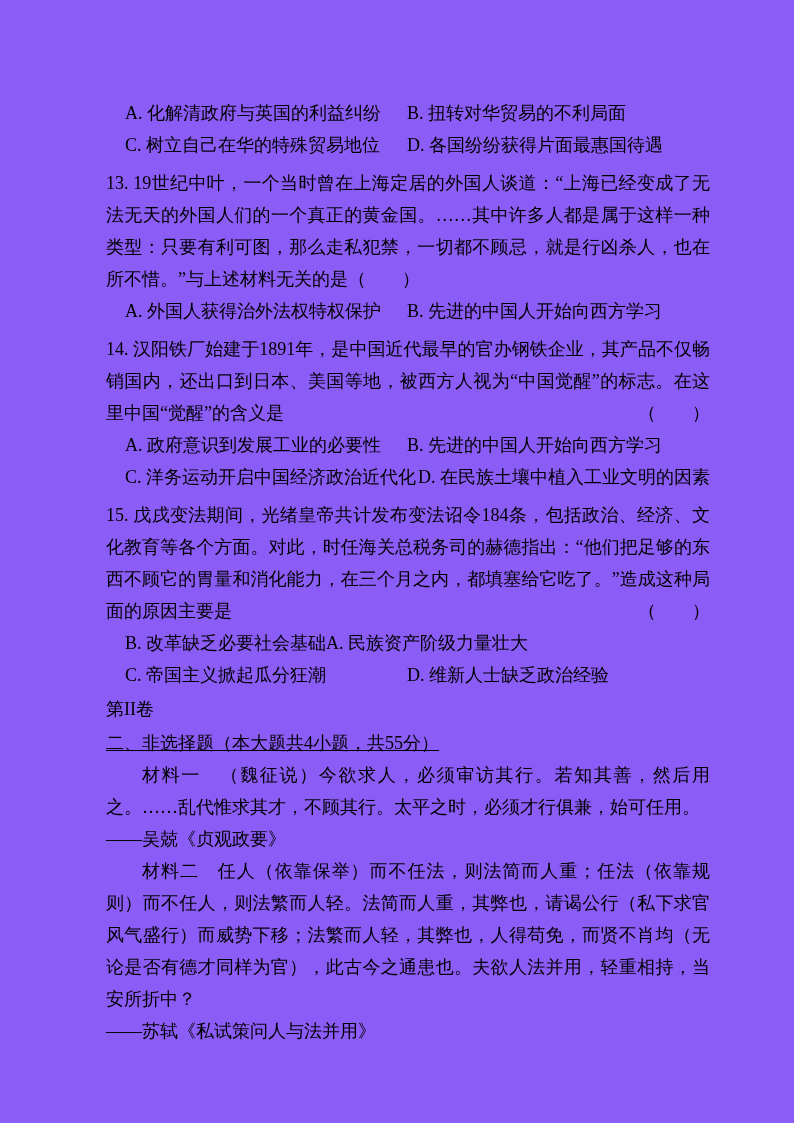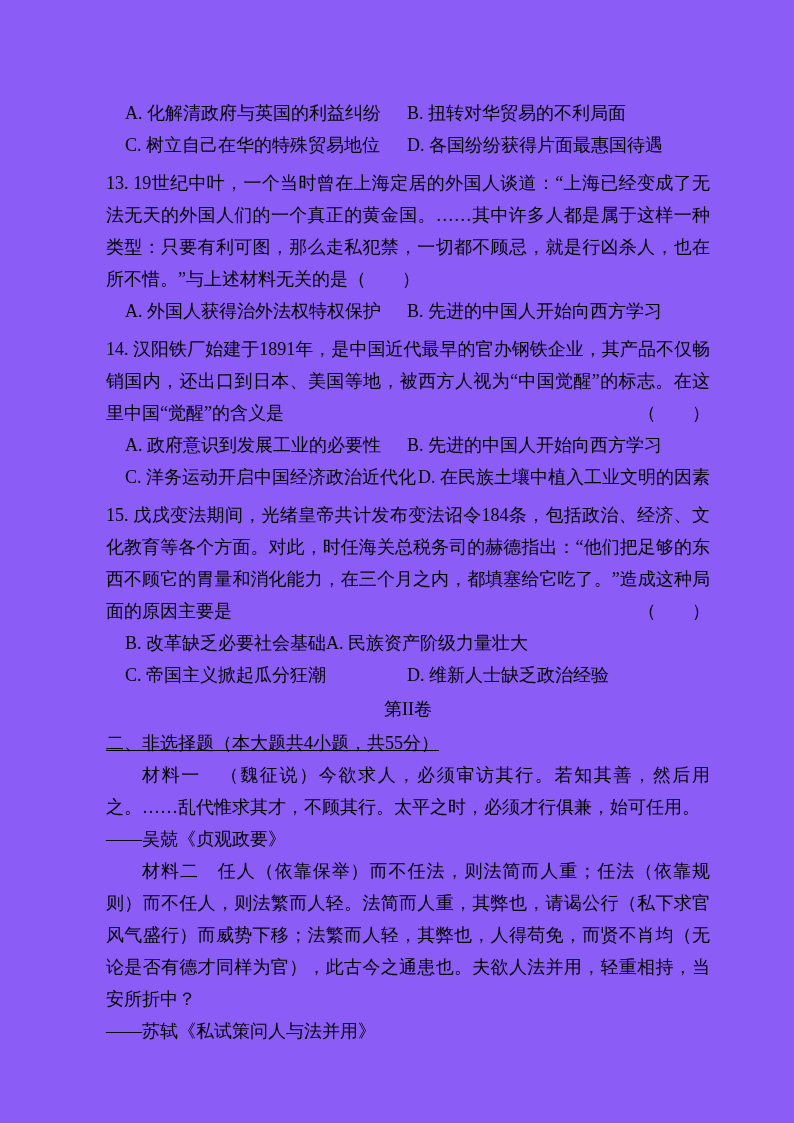--- a/index.html
+++ b/index.html
@@ -37,21 +37,21 @@
   }
   .opt.o1 {
     min-width: 272px;
     padding-right: 10px;
     box-sizing: content-box;
   }
   .blank-paren {
     float: right;
   }
   .center-title {
-    text-align: center;
+    text-align: left;
     margin-top: 2px;
   }
   .section-heading {
     margin-top: 2px;
     text-decoration: underline;
   }
   .material {
     text-indent: 2em;
   }
   .source-line {

